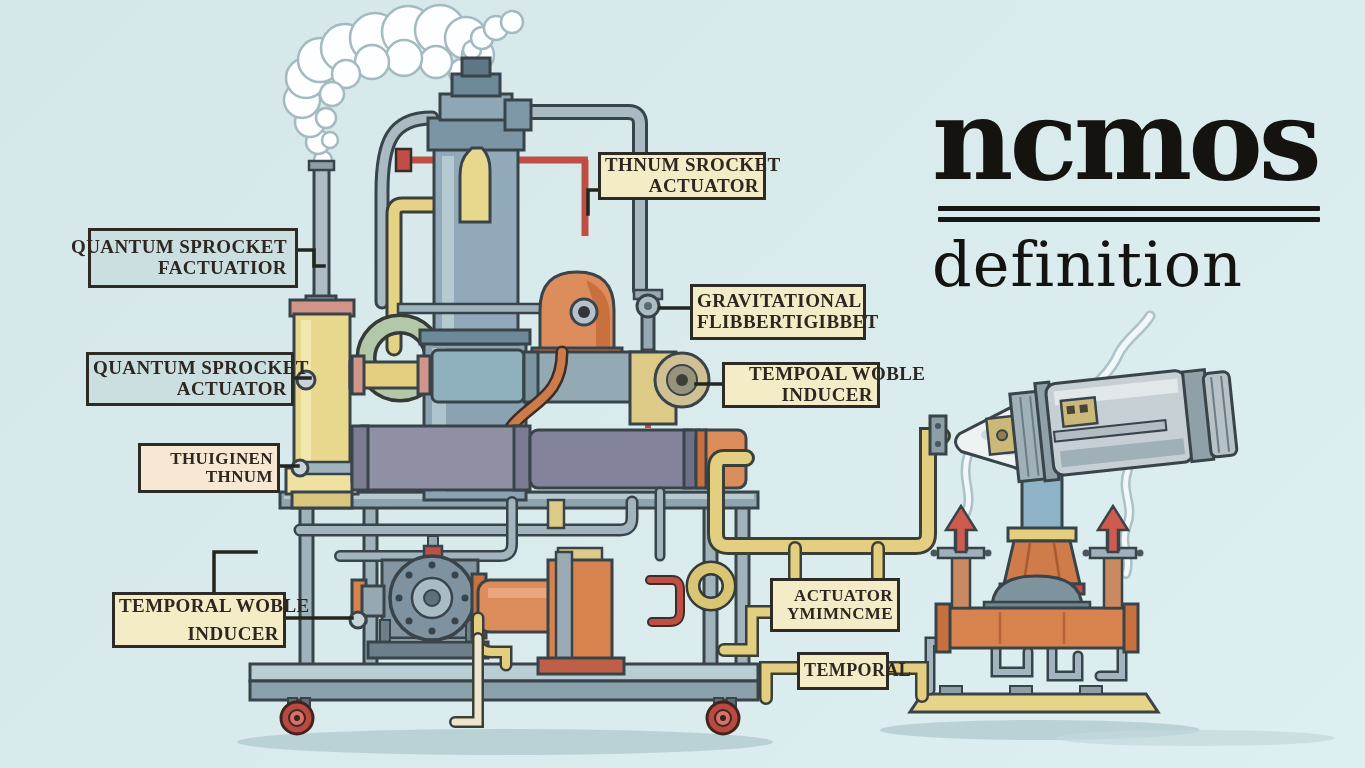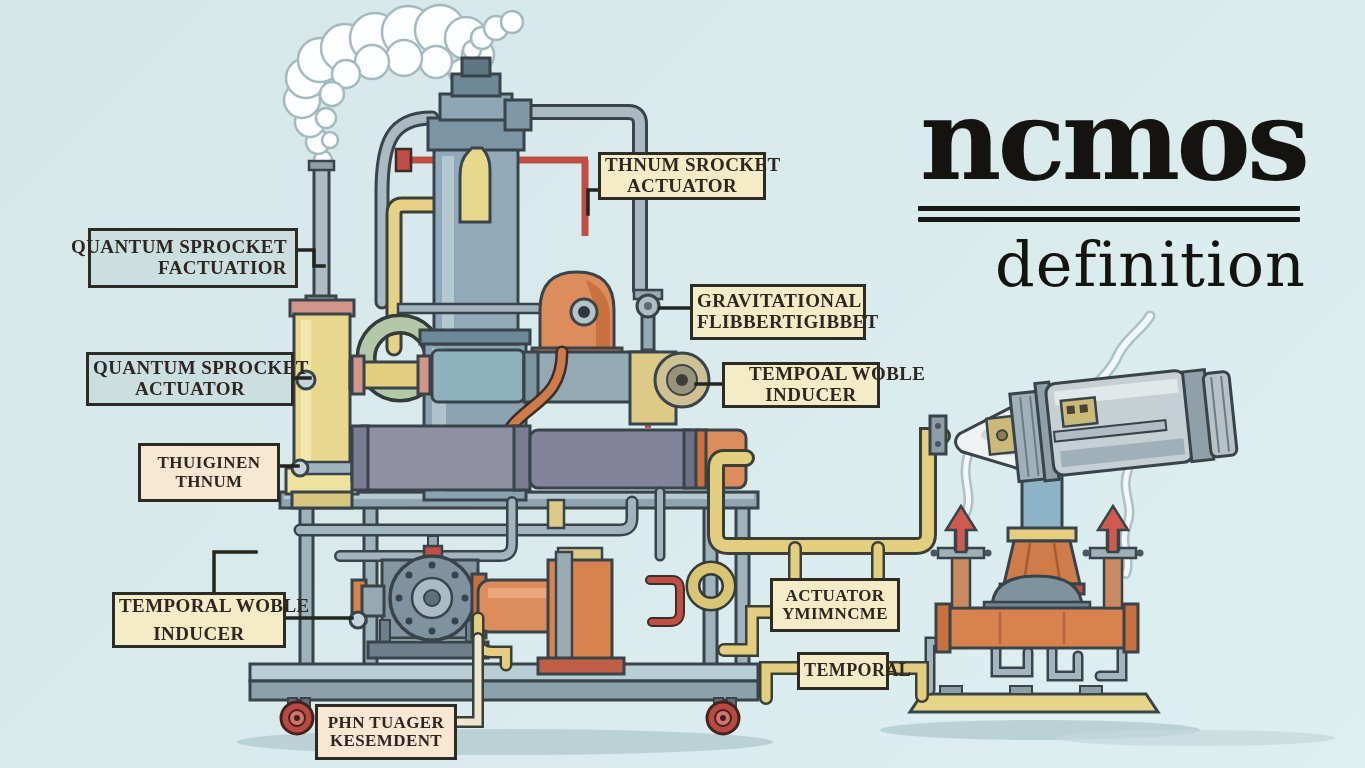--- a/index.html
+++ b/index.html
@@ -3,42 +3,42 @@
 <meta charset="utf-8">
 <style>
   html,body{margin:0;padding:0;}
   body{background:#c7d8da;font-family:"Liberation Serif",serif;}
   #stage{position:relative;width:1365px;height:768px;overflow:hidden;
          background:linear-gradient(135deg,#d5e7e8 0%,#d9ebec 55%,#ddeff0 100%);}
   #machine-svg{position:absolute;left:0;top:0;width:1365px;height:768px;}
 
   
   .lbl{position:absolute;box-sizing:border-box;border:3px solid #2d2b24;
-       color:#2e2620;text-align:center;display:flex;flex-direction:column;
+       color:#2e2620;text-align:right;display:flex;flex-direction:column;
        justify-content:center;line-height:1.08;font-weight:700;
        font-family:"Liberation Serif",serif;letter-spacing:.4px;
        font-size:19px;padding:2px 4px;}
   .lbl .ln{display:block;white-space:nowrap;}
   .cream{background:#f3ecc6;}
   .blue{background:#ccdfe0;}
   .peach{background:#f8e7d2;}
   .small{font-size:17px;}
   .lb1{left:598px;top:152px;width:168px;height:48px;}
   .lb2{left:88px; top:228px;width:210px;height:60px;align-items:flex-end;padding-right:8px;text-align:right;}
   .lb3{left:690px;top:284px;width:176px;height:56px;}
   .lb4{left:86px; top:352px;width:208px;height:54px;}
   .lb5{left:722px;top:362px;width:158px;height:46px;padding-left:24px;}
-  .lb6{left:138px;top:443px;width:142px;height:59px;}
+  .lb6{left:138px;top:443px;width:142px;height:50px;}
   .lb7{left:770px;top:578px;width:130px;height:54px;}
   .lb8{left:112px;top:592px;width:174px;height:56px;gap:7px;}
   .lb9{left:797px;top:652px;width:92px; height:38px;font-size:18px;}
   .lb10{left:315px;top:704px;width:142px;height:56px;}
 
   
-  .title-block{position:absolute;left:912px;top:84px;width:394px;text-align:right;color:#141310;}
+  .title-block{position:absolute;left:932px;top:84px;width:394px;text-align:left;color:#141310;}
   .title-word{font-family:"DejaVu Serif",serif;font-weight:800;font-size:112px;
               line-height:1.0;letter-spacing:-4px;margin:0;}
   .title-rule{height:5px;background:#15151 3;background:#161614;border-radius:1px;margin:0 6px;}
   .rule-1{margin-top:10px;}
   .rule-2{margin-top:6px;}
   .title-sub{font-family:"DejaVu Serif",serif;font-weight:400;font-size:62px;
              line-height:1.0;margin-top:12px;letter-spacing:1px;}
 </style>
 </head>
 <body>
@@ -404,24 +404,20 @@
   <span class="ln">ACTUATOR</span>
   <span class="ln">YMIMNCME</span>
 </div>
 <div class="lbl cream lb8">
   <span class="ln">TEMPORAL WOBLE</span>
   <span class="ln">INDUCER</span>
 </div>
 <div class="lbl cream lb9">
   <span class="ln">TEMPORAL</span>
 </div>
-<div class="lbl peach small lb10">
-  <span class="ln">PHN TUAGER</span>
-  <span class="ln">KESEMDENT</span>
-</div>
 
 <div class="title-block">
   <div class="title-word">ncmos</div>
   <div class="title-rule rule-1"></div>
   <div class="title-rule rule-2"></div>
   <div class="title-sub">definition</div>
 </div>
 
 </div>
 

